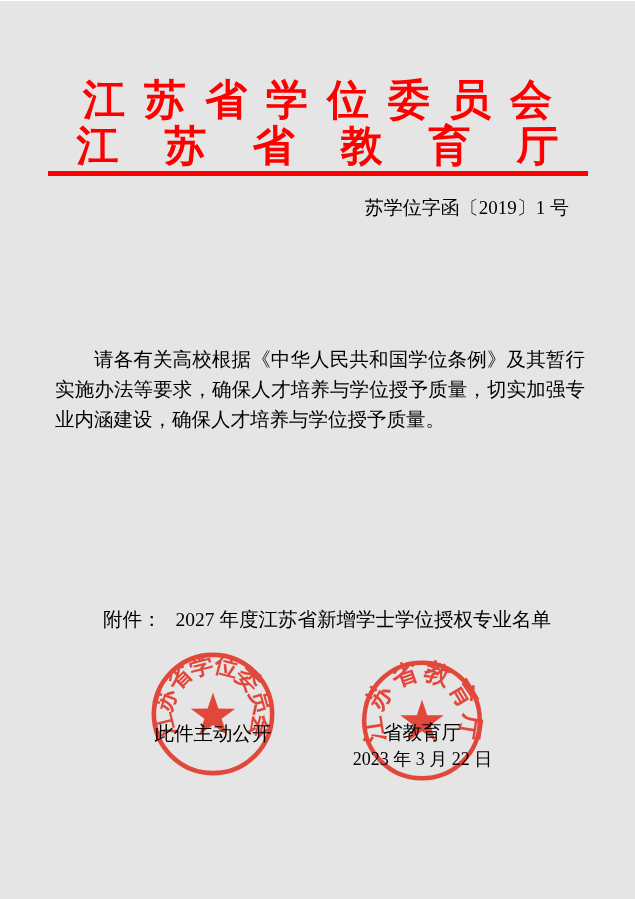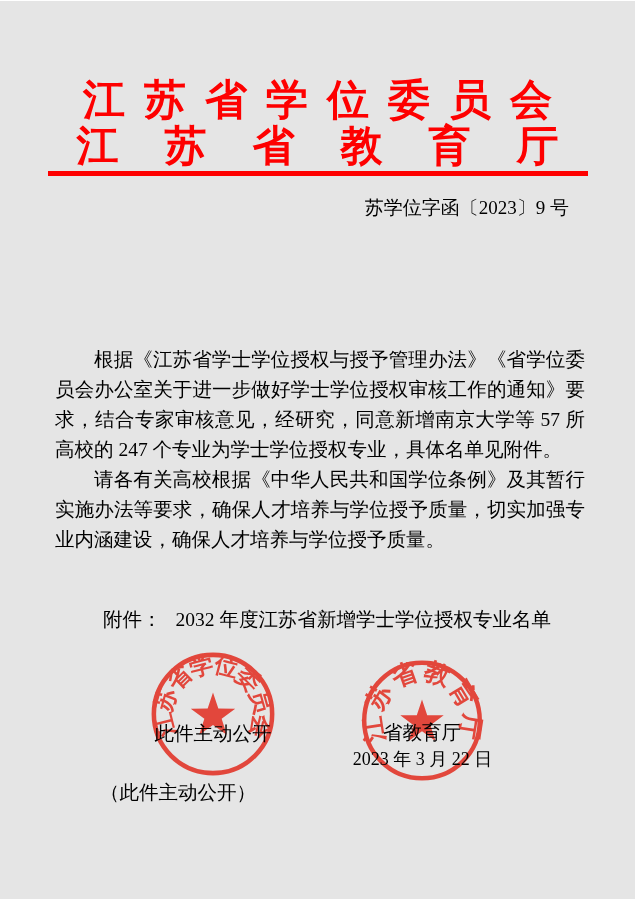--- a/index.html
+++ b/index.html
@@ -45,30 +45,29 @@
 <body>
 
 <div class="page">
 
   <div class="letterhead">
     <div class="l1">江苏省学位委员会</div>
     <div class="l2">江苏省教育厅</div>
   </div>
   <div class="red-rule"></div>
 
-  <div class="doc-number">苏学位字函〔2023〕9 号</div>
+  <div class="doc-number">苏学位字函〔2019〕1 号</div>
 
 
   <div class="doc-body">
-    <p class="indent">根据《江苏省学士学位授权与授予管理办法》《省学位委员会办公室关于进一步做好学士学位授权审核工作的通知》要求，结合专家审核意见，经研究，同意新增南京大学等 57 所高校的 247 个专业为学士学位授权专业，具体名单见附件。</p>
     <p class="indent">请各有关高校根据《中华人民共和国学位条例》及其暂行实施办法等要求，确保人才培养与学位授予质量，切实加强专业内涵建设，确保人才培养与学位授予质量。</p>
   </div>
 
   <div class="attachment">
-    <span class="lbl">附件：</span><span>2032 年度江苏省新增学士学位授权专业名单</span>
+    <span class="lbl">附件：</span><span>2027 年度江苏省新增学士学位授权专业名单</span>
   </div>
 
   <svg class="seal seal-left" viewBox="0 0 200 200" aria-hidden="true">
     <circle cx="100" cy="100" r="91" fill="none" style="stroke:var(--seal_red,#e23a2e)" stroke-width="7"></circle>
     <polygon points="100,67 108.2,91.7 134.2,91.9 113.3,107.3 121.2,132.1 100,117 78.8,132.1 86.7,107.3 65.8,91.9 91.8,91.7" style="fill:var(--seal_red,#e23a2e)"></polygon>
     <defs>
       <path id="arcL" d="M 38.8 118.7 A 64 64 0 1 1 161.2 118.7" fill="none"></path>
     </defs>
     <text font-size="36" letter-spacing="-3" text-anchor="middle" style="fill:var(--seal_red,#e23a2e)">
       <textPath href="#arcL" startOffset="50%">江苏省学位委员会</textPath>
@@ -83,15 +82,14 @@
     </defs>
     <text font-size="40" letter-spacing="4" text-anchor="middle" style="fill:var(--seal_red,#e23a2e)">
       <textPath href="#arcR" startOffset="50%">江苏省教育厅</textPath>
     </text>
   </svg>
 
   <div class="sig sig-left-org">此件主动公开</div>
   <div class="sig sig-right-org">省教育厅</div>
   <div class="sig sig-date">2023 年 3 月 22 日</div>
 
-  <div class="footer-note">（此件主动公开）</div>
 
 </div>
 
 </body></html>

